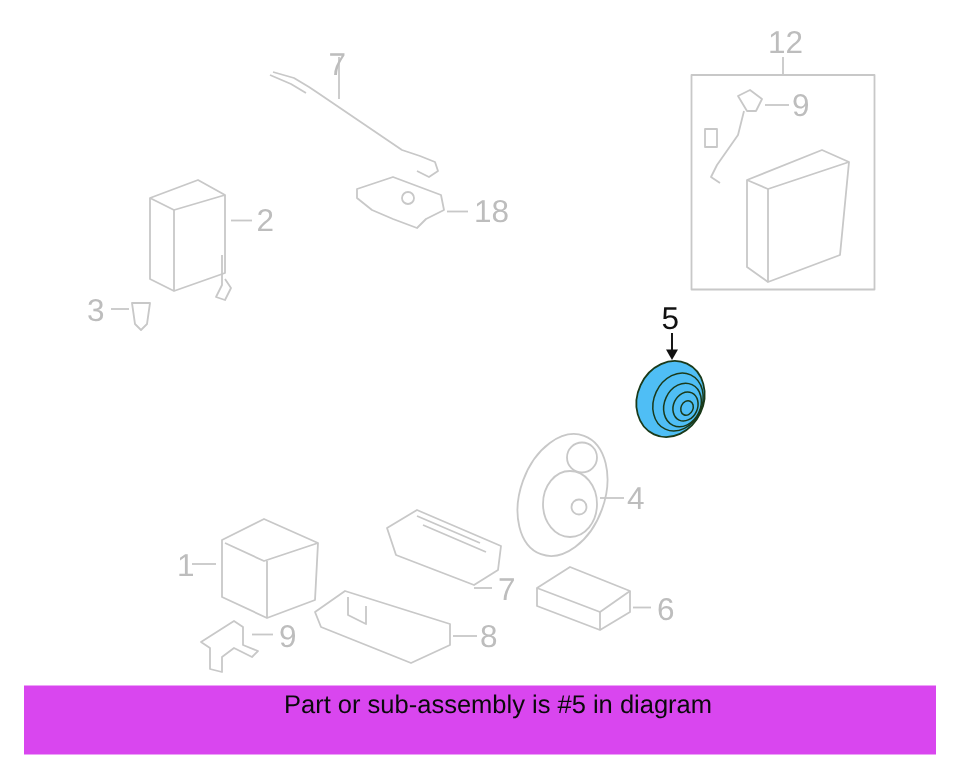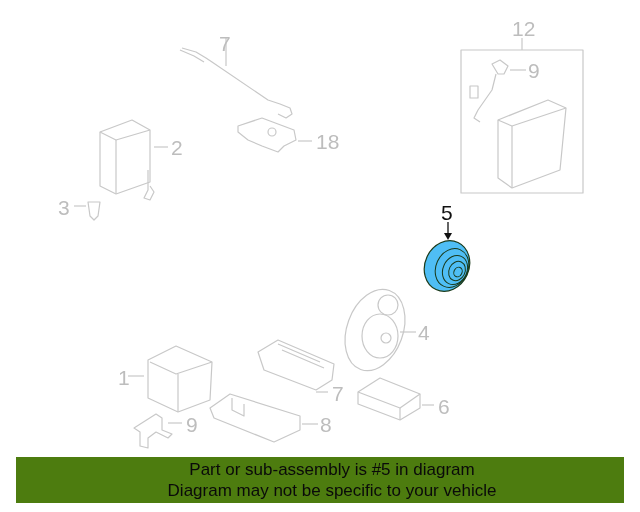--- a/index.html
+++ b/index.html
@@ -2,21 +2,21 @@
 <html><head>
 <meta charset="utf-8">
 <style>
   html, body { margin: 0; padding: 0; background: #ffffff; }
   body { width: 640px; height: 512px; position: relative; overflow: hidden; font-family: "Liberation Sans", sans-serif; }
   #diagram { position: absolute; left: 0; top: 0; width: 640px; height: 512px; }
   .callout { position: absolute; font-family: "Liberation Sans", sans-serif; font-size: 21px; color: #bdbdbd; line-height: 1; }
   .callout.active { color: #111; }
   #banner {
     position: absolute; left: 16px; top: 457px; width: 608px; height: 46px;
-    background: #4d7c0f; color: #0a0a0a; text-align: center;
+    background: #d946ef; color: #0a0a0a; text-align: center;
     font-family: "Liberation Sans", sans-serif; font-size: 17px; line-height: 21px;
     padding-top: 2px; box-sizing: border-box; padding-left: 24px;
   }
 </style>
 </head>
 <body>
 
 <svg id="diagram" viewBox="0 0 640 512" xmlns="http://www.w3.org/2000/svg">
   <g fill="none" stroke="#c8c8c8" stroke-width="1.2" stroke-linejoin="round">
 
@@ -122,14 +122,13 @@
 <span class="callout active" style="left:441px;top:202px">5</span>
 <span class="callout" style="left:418px;top:322px">4</span>
 <span class="callout" style="left:438px;top:396px">6</span>
 <span class="callout" style="left:332px;top:383px">7</span>
 <span class="callout" style="left:118px;top:367px">1</span>
 <span class="callout" style="left:320px;top:414px">8</span>
 <span class="callout" style="left:186px;top:414px">9</span>
 
 <div id="banner">
   <div>Part or sub-assembly is #5 in diagram</div>
-  <div>Diagram may not be specific to your vehicle</div>
 </div>
 
 </body></html>

